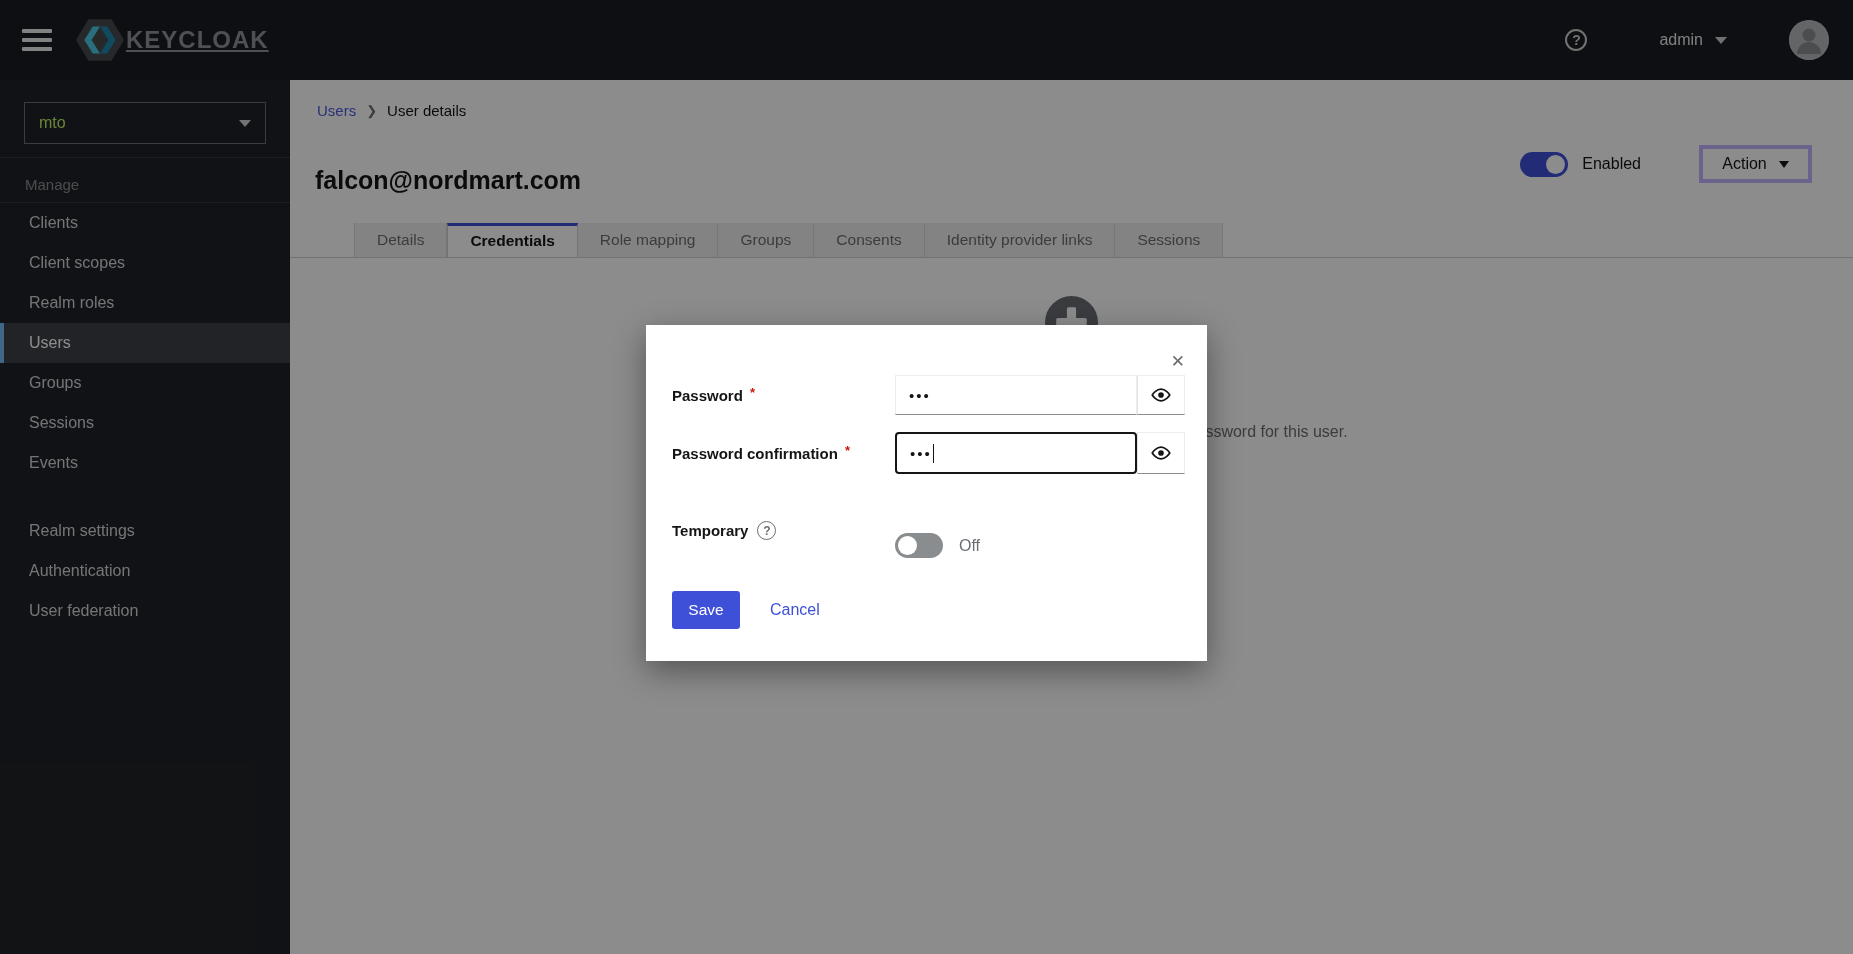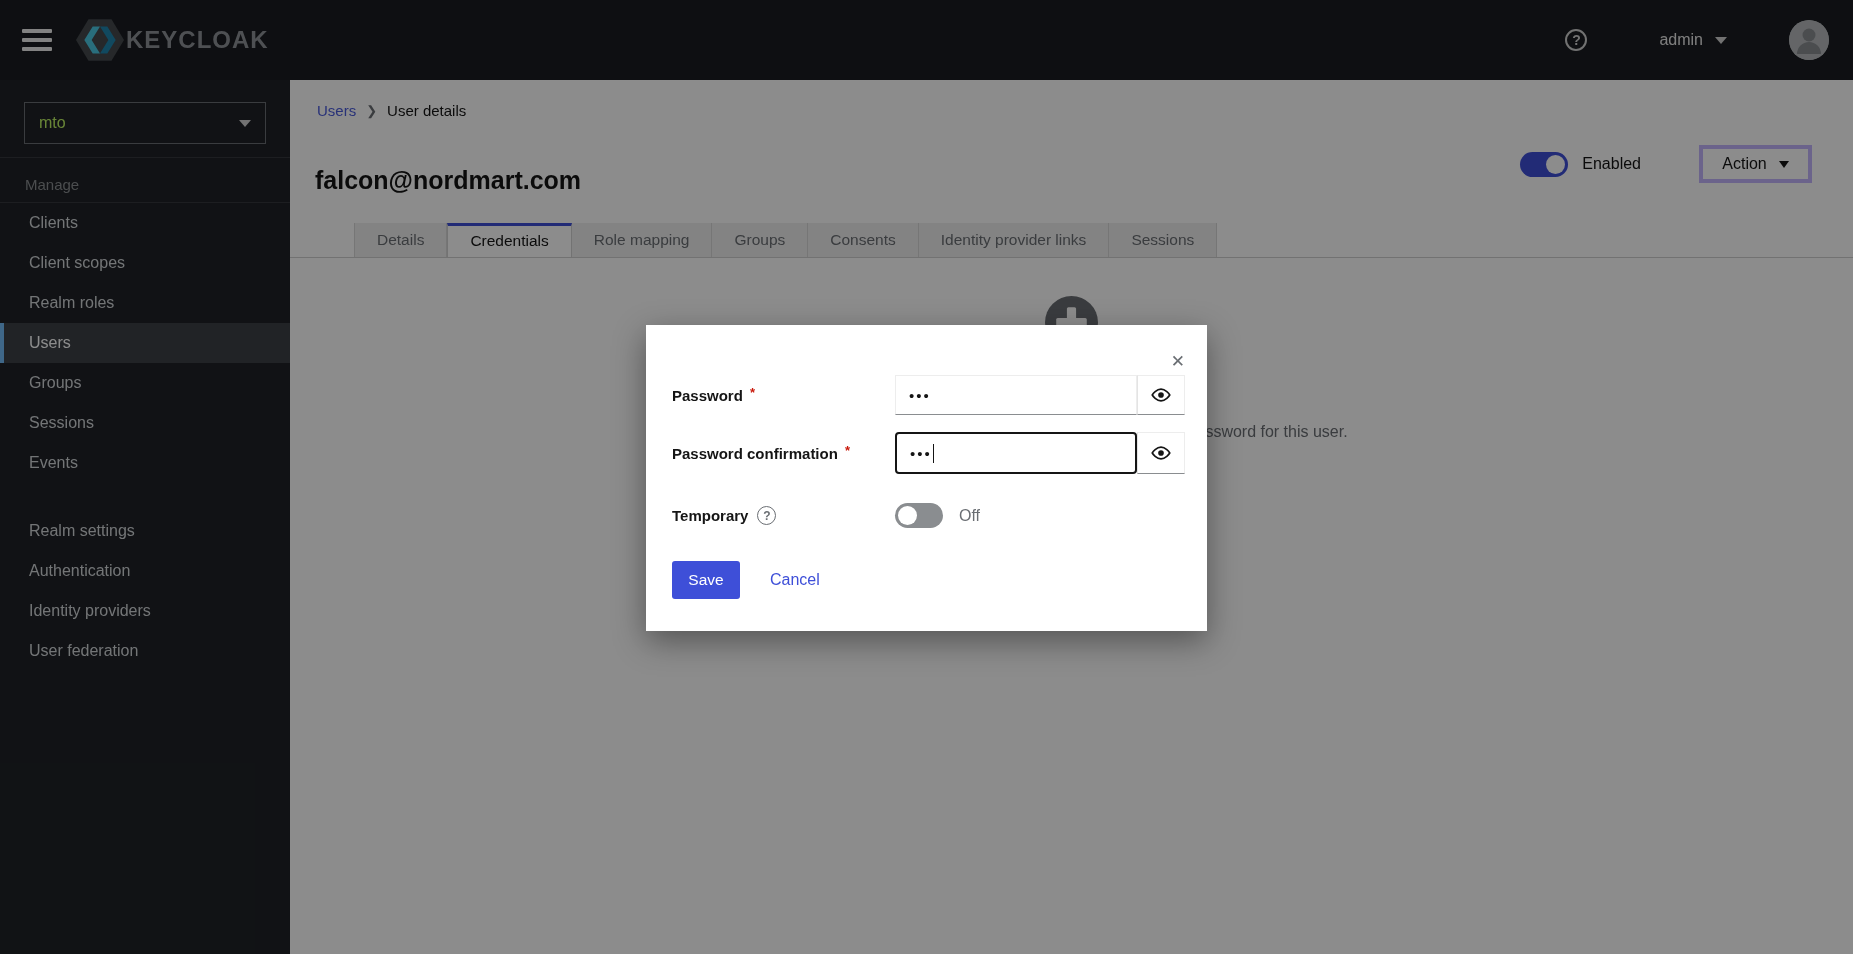--- a/index.html
+++ b/index.html
@@ -6,21 +6,21 @@
   html,body { width:1853px; height:954px; overflow:hidden; background:#fff;
               font-family:"Liberation Sans", sans-serif; }
 
   
   .masthead { position:absolute; left:0; top:0; width:1853px; height:80px;
               background:#1a1d21; display:flex; align-items:center; z-index:1; }
   .hamburger { margin-left:22px; width:30px; height:22px; display:flex; flex-direction:column;
                justify-content:space-between; cursor:pointer; }
   .hamburger span { display:block; height:4px; background:#ededed; border-radius:1px; }
   .brand { display:flex; align-items:center; margin-left:24px; gap:2px; }
-  .brand-text { color:#8f9398; font-size:24px; font-weight:700; letter-spacing:1px; }
+  .brand-text { color:#8f9398; font-size:24px; font-weight:700; letter-spacing:1px;text-decoration:underline; }
   .mast-right { margin-left:auto; display:flex; align-items:center; margin-right:24px; }
   .help-icon { width:22px; height:22px; border:2px solid #cfcfcf; border-radius:50%;
                color:#cfcfcf; font-size:14px; font-weight:700; display:flex;
                align-items:center; justify-content:center; }
   .user-menu { display:flex; align-items:center; gap:12px; margin-left:72px; color:#e6e6e6;
                font-size:16px; cursor:pointer; }
   .caret-down { width:0; height:0; border-left:6px solid transparent; border-right:6px solid transparent;
                 border-top:7px solid currentColor; display:inline-block; }
   .avatar { width:40px; height:40px; border-radius:50%; background:#b6b9bc; margin-left:62px;
             overflow:hidden; display:flex; align-items:center; justify-content:center; }
@@ -59,21 +59,21 @@
   .action-btn { margin-left:44px; width:113px; height:38px; border:4px solid #c4b5fd;
                 background:transparent; display:flex; align-items:center; justify-content:center;
                 gap:12px; font-size:16px; color:#151515; cursor:pointer; }
   .action-btn .caret-down { border-top-color:#151515; border-left-width:5px; border-right-width:5px; }
 
   .tabs-row { margin-top:28px; padding-left:64px; border-bottom:1px solid #cfcfcf;
               display:flex; align-items:flex-end; }
   .tab { height:34px; line-height:33px; padding:0 22px; font-size:15.5px; color:#6a6e73;
          background:#efefef; border-right:1px solid #d8d8d8; cursor:pointer; }
   .tab:first-child { border-left:1px solid #d8d8d8; }
-  .tab.active { background:#fff; color:#151515; font-weight:400;
+  .tab.active { background:#fff; color:#151515; font-weight:700;
                 border-top:3px solid #3e4fd8; line-height:30px;
                 border-left:1px solid #d2d2d2; border-right:1px solid #d2d2d2; }
 
   .empty-state { text-align:center; }
   .plus-icon { margin-top:38px; display:inline-block; }
   .empty-body { margin-top:70px; font-size:16px; color:#6a6e73; }
 
   
   .backdrop { position:absolute; left:0; top:0; width:1853px; height:954px;
               background:rgba(0,0,0,0.45); z-index:10; }
@@ -96,21 +96,21 @@
   .pw-input.focused { height:42px; border:2.5px solid #151515; border-radius:4px; }
   .eye-btn { width:48px; height:40px; background:#fff; border:1px solid #ededed; border-left:1px solid #e4e4e4;
              border-bottom:1px solid #8a8d90; display:flex; align-items:center; justify-content:center;
              cursor:pointer; }
   .row-confirm .eye-btn { height:42px; }
   .caret-bar { display:inline-block; width:1.5px; height:19px; background:#151515;
                margin-left:1px; vertical-align:middle; }
   .help-q { width:19px; height:19px; border:1.5px solid #6a6e73; border-radius:50%; color:#6a6e73;
             font-size:12px; font-weight:700; display:inline-flex; align-items:center;
             justify-content:center; margin-left:9px; cursor:pointer; }
-  .temp-control { display:flex; align-items:center; gap:16px; }
+  .temp-control { display:flex; align-items:center; gap:16px;margin-top:30px; }
   .off-label { font-size:16px; color:#6a6e73; }
   .modal-footer { margin-top:33px; display:flex; align-items:center; }
   .save-btn { width:68px; height:38px; background:#3e4fd8; color:#fff; border:none; border-radius:3px;
               font-size:15.5px; cursor:pointer; font-family:"Liberation Sans", sans-serif; }
   .cancel-link { margin-left:30px; color:#3e4fd8; font-size:16px; text-decoration:none; cursor:pointer; }
 </style>
 </head>
 <body>
 
 <header class="masthead">
@@ -154,21 +154,20 @@
   <div class="nav-item">Clients</div>
   <div class="nav-item">Client scopes</div>
   <div class="nav-item">Realm roles</div>
   <div class="nav-item active">Users</div>
   <div class="nav-item">Groups</div>
   <div class="nav-item">Sessions</div>
   <div class="nav-item">Events</div>
   <div class="nav-gap"></div>
   <div class="nav-item">Realm settings</div>
   <div class="nav-item">Authentication</div>
-  <div class="nav-item">Identity providers</div>
   <div class="nav-item">User federation</div>
 </nav>
 
 <main class="content">
   <div class="breadcrumb">
     <a>Users</a>
     <span class="crumb-sep">❯</span>
     <span class="crumb-current">User details</span>
   </div>
 

